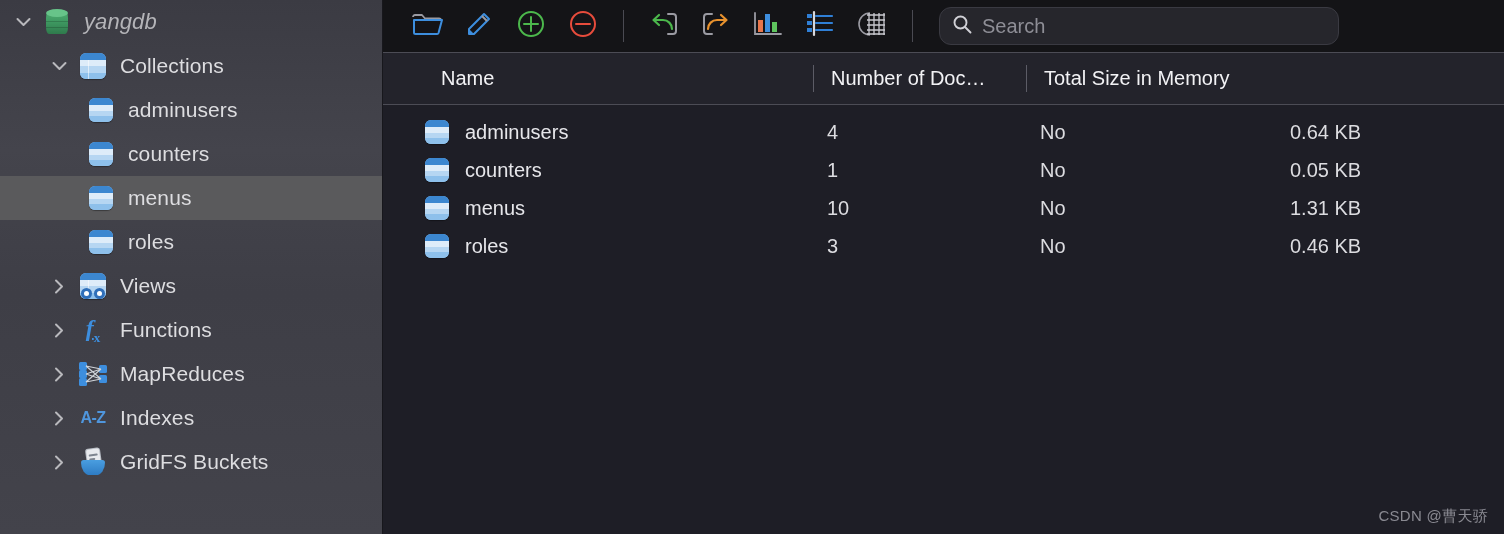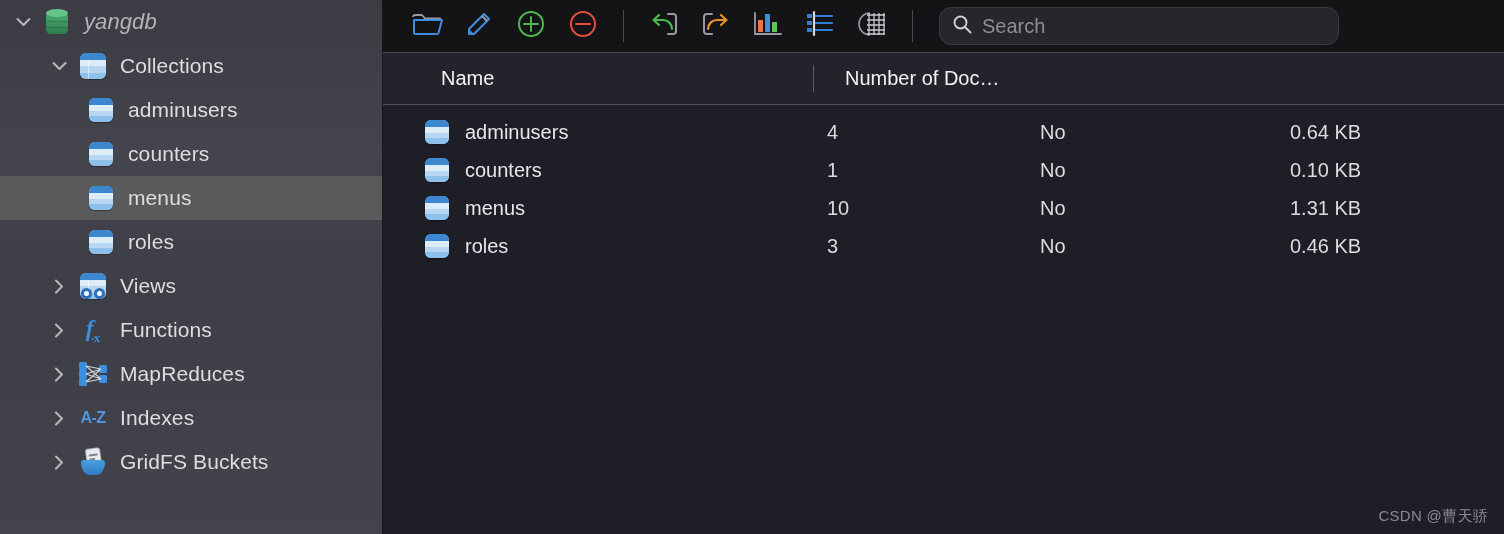--- a/index.html
+++ b/index.html
@@ -148,21 +148,21 @@
     max-width:400px;
   }
   .search-ph { color:#8e8e96; font-size:20px; }
 
   
   .thead {
     height:53px; flex:0 0 53px; background:#23232b;
     border-top:1px solid #4c4c55; border-bottom:1px solid #4c4c55;
     display:flex; align-items:center;
   }
-  .th { font-size:20px; color:#f2f2f5; padding-left:32px; position:relative; height:100%;
+  .th { font-size:20px; color:#f2f2f5; padding-left:18px; position:relative; height:100%;
         display:flex; align-items:center; white-space:nowrap; overflow:hidden; }
   .th + .th::before {
     content:""; position:absolute; left:0; top:12px; bottom:12px; width:1px; background:#5c5c66;
   }
   .c-name { width:430px; flex:0 0 430px; padding-left:58px; }
   .c-num  { width:213px; flex:0 0 213px; }
   .c-cap  { width:250px; flex:0 0 250px; }
   .c-size { flex:1 1 auto; }
 
   .tbody { flex:1 1 auto; overflow:hidden; padding-top:8px; }
@@ -453,20 +453,21 @@
             <path d="M13 13 L18.5 18.5" stroke="#d0d0d6" stroke-width="1.9" stroke-linecap="round"></path>
           </svg>
         </span>
         <span class="search-ph">Search</span>
       </div>
     </div>
 
     <div class="thead">
       <div class="th c-name">Name</div>
       <div class="th c-num">Number of Doc…</div>
+      <div class="th c-size">Total Size in Memory</div>
     </div>
 
     <div class="tbody">
 
       <div class="trow">
         <div class="td c-name">
           <span>
               <span class="ico-coll sm">
                 <span class="top"></span>
                 <span class="g"></span>
@@ -484,21 +485,21 @@
           <span>
               <span class="ico-coll sm">
                 <span class="top"></span>
                 <span class="g"></span>
               </span>
             </span>
           <span class="nm">counters</span>
         </div>
         <div class="td c-num">1</div>
         <div class="td c-cap">No</div>
-        <div class="td c-size">0.10 KB</div>
+        <div class="td c-size">0.05 KB</div>
       </div>
 
       <div class="trow">
         <div class="td c-name">
           <span>
               <span class="ico-coll sm">
                 <span class="top"></span>
                 <span class="g"></span>
               </span>
             </span>

